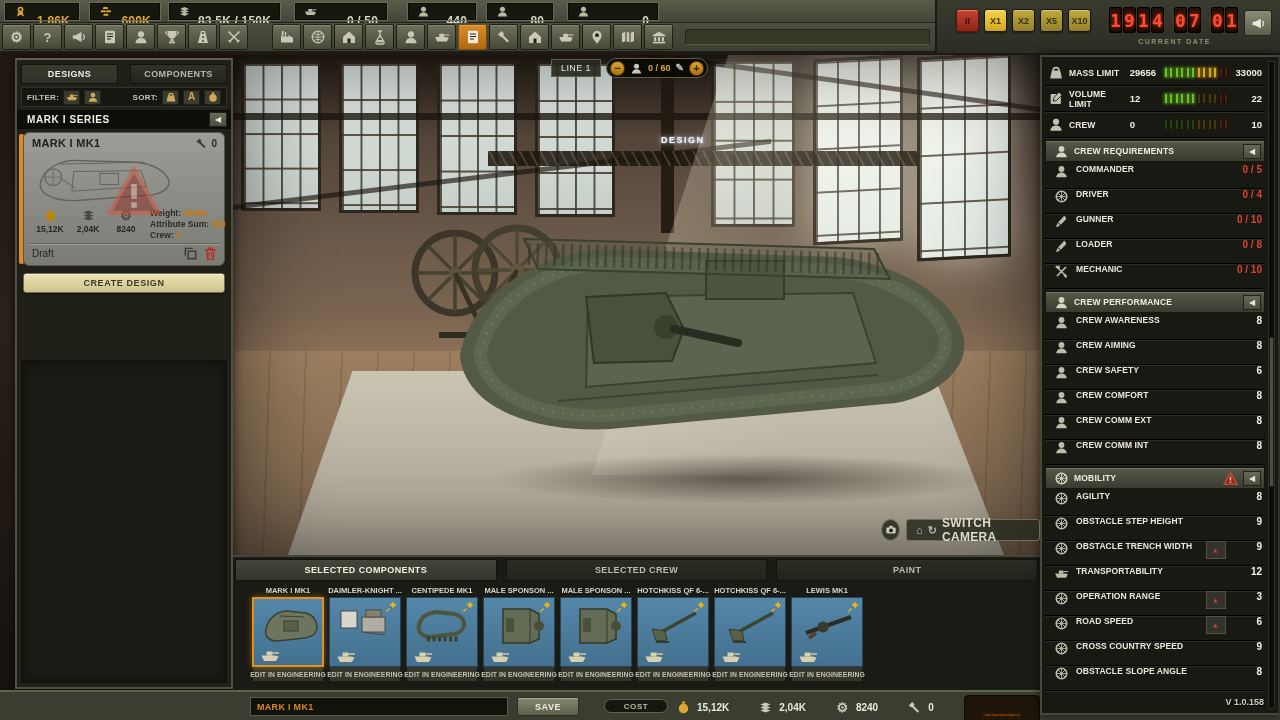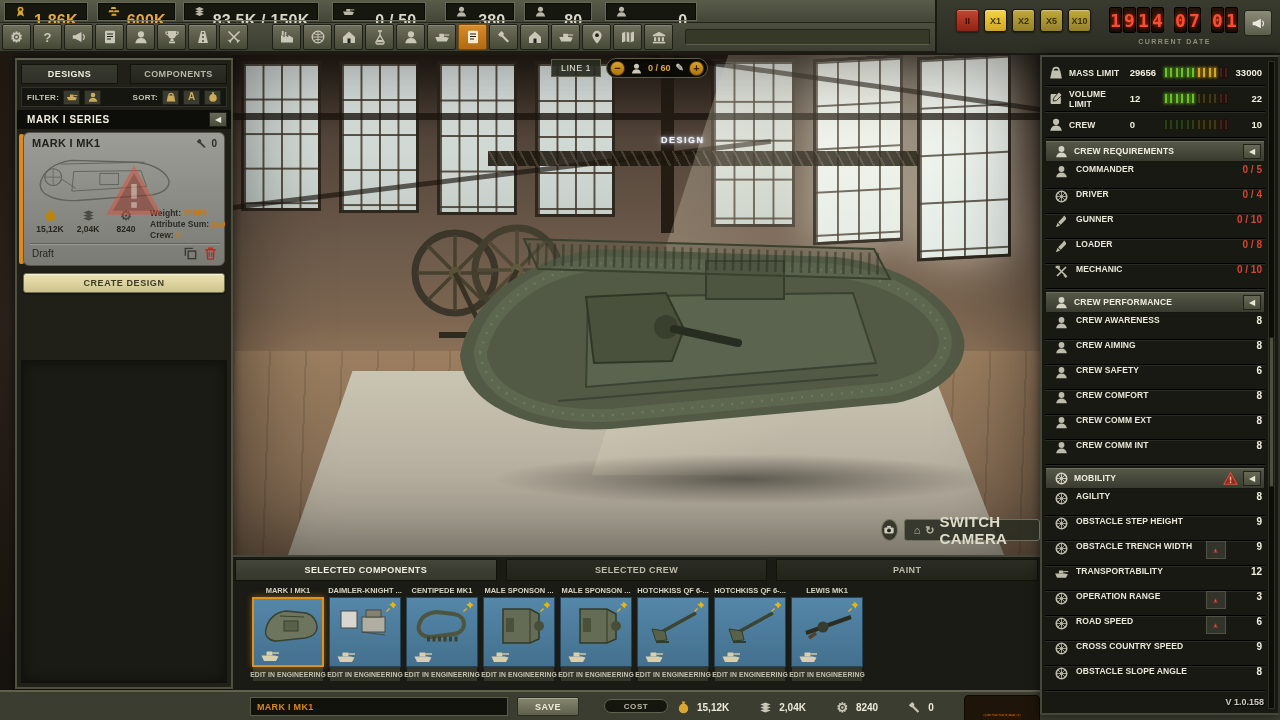--- a/index.html
+++ b/index.html
@@ -11,21 +11,21 @@
   .ic svg{width:100%;height:100%;display:block;}
   .g{font-weight:bold;line-height:1;}
 
   
   #topbar1{position:absolute;left:0;top:0;width:940px;height:23px;
     background:linear-gradient(#5a5c4a,#434537);border-bottom:1px solid #23241b;
     display:flex;align-items:center;}
   .res-box{height:17px;background:#16170f;border:1px solid #0a0a06;outline:1px solid #686a54;
     display:flex;align-items:center;padding:0 8px;color:#d9d7c9;}
   .res-box .ic{width:13px;height:13px;color:#b9b7a6;margin-right:7px;}
-  .res-val{font-size:16px;font-weight:bold;letter-spacing:.2px;white-space:nowrap;margin-top:20px;}
+  .res-val{font-size:12px;font-weight:bold;letter-spacing:.2px;white-space:nowrap;margin-top:20px;}
   .res-box.gold .res-val{color:#e8a83c;}
   .res-box.gold .ic{color:#d9a62e;}
   .res-box:nth-child(1){margin-left:5px;min-width:74px;}
   .res-box:nth-child(2){margin-left:11px;min-width:70px;}
   .res-box:nth-child(3){margin-left:9px;min-width:90px;}
   .res-box:nth-child(4){margin-left:15px;min-width:92px;}
   .res-box:nth-child(5){margin-left:21px;min-width:68px;}
   .res-box:nth-child(6){margin-left:11px;min-width:66px;}
   .res-box:nth-child(7){margin-left:15px;min-width:90px;}
   .res-box{justify-content:space-between;}
@@ -166,21 +166,21 @@
   #line-count{font-size:9px;font-weight:bold;color:#dca83c;}
   #line-pencil{font-size:10px;color:#c8c6b6;}
 
   #switch-cam{position:absolute;left:648px;top:464px;z-index:10;display:flex;align-items:center;gap:6px;}
   #cam-round{width:22px;height:22px;border-radius:50%;background:rgba(40,40,30,.85);
     border:1px solid #76785f;display:flex;align-items:center;justify-content:center;color:#cfcdbd;}
   #cam-round .ic{width:12px;height:12px;}
   #cam-btn{height:22px;background:rgba(42,44,34,.88);border:1px solid #6c6e58;border-radius:3px;
     display:flex;align-items:center;gap:5px;padding:0 9px;color:#dedbc9;}
   #cam-btn .g{font-size:11px;color:#b8b6a4;}
-  #cam-label{font-size:15px;font-weight:bold;letter-spacing:.3px;}
+  #cam-label{font-size:12px;font-weight:bold;letter-spacing:.3px;}
 
   
   #bottompanel{position:absolute;left:233px;top:555px;width:807px;height:135px;background:#1b1b15;
     border-top:2px solid #44463a;}
   #bp-tabs{display:flex;height:24px;gap:9px;padding:2px 2px 0 2px;}
   .bp-tab{flex:1;background:linear-gradient(#2b2c23,#22231b);border:1px solid #121309;
     font-size:9px;font-weight:bold;letter-spacing:.4px;color:#bdbbab;
     display:flex;align-items:center;justify-content:center;}
   .bp-tab.active{background:linear-gradient(#45463a,#35362c);color:#f0eee0;}
   #bp-cards{display:flex;padding:3px 0 0 17px;}
@@ -303,21 +303,21 @@
         </span>
         <span class="res-val">0 / 50</span>
       </div>
       <div class="res-box">
         <span class="ic">
           <svg viewBox="0 0 16 16">
             <circle cx="8" cy="5.3" r="3.1" fill="currentColor"></circle>
             <path d="M2.3 14.2c.4-3.4 2.8-5.2 5.7-5.2s5.3 1.8 5.7 5.2z" fill="currentColor"></path>
           </svg>
         </span>
-        <span class="res-val">380</span>
+        <span class="res-val">440</span>
       </div>
       <div class="res-box">
         <span class="ic">
           <svg viewBox="0 0 16 16">
             <circle cx="8" cy="5.3" r="3.1" fill="currentColor"></circle>
             <path d="M2.3 14.2c.4-3.4 2.8-5.2 5.7-5.2s5.3 1.8 5.7 5.2z" fill="currentColor"></path>
           </svg>
         </span>
         <span class="res-val">80</span>
       </div>

